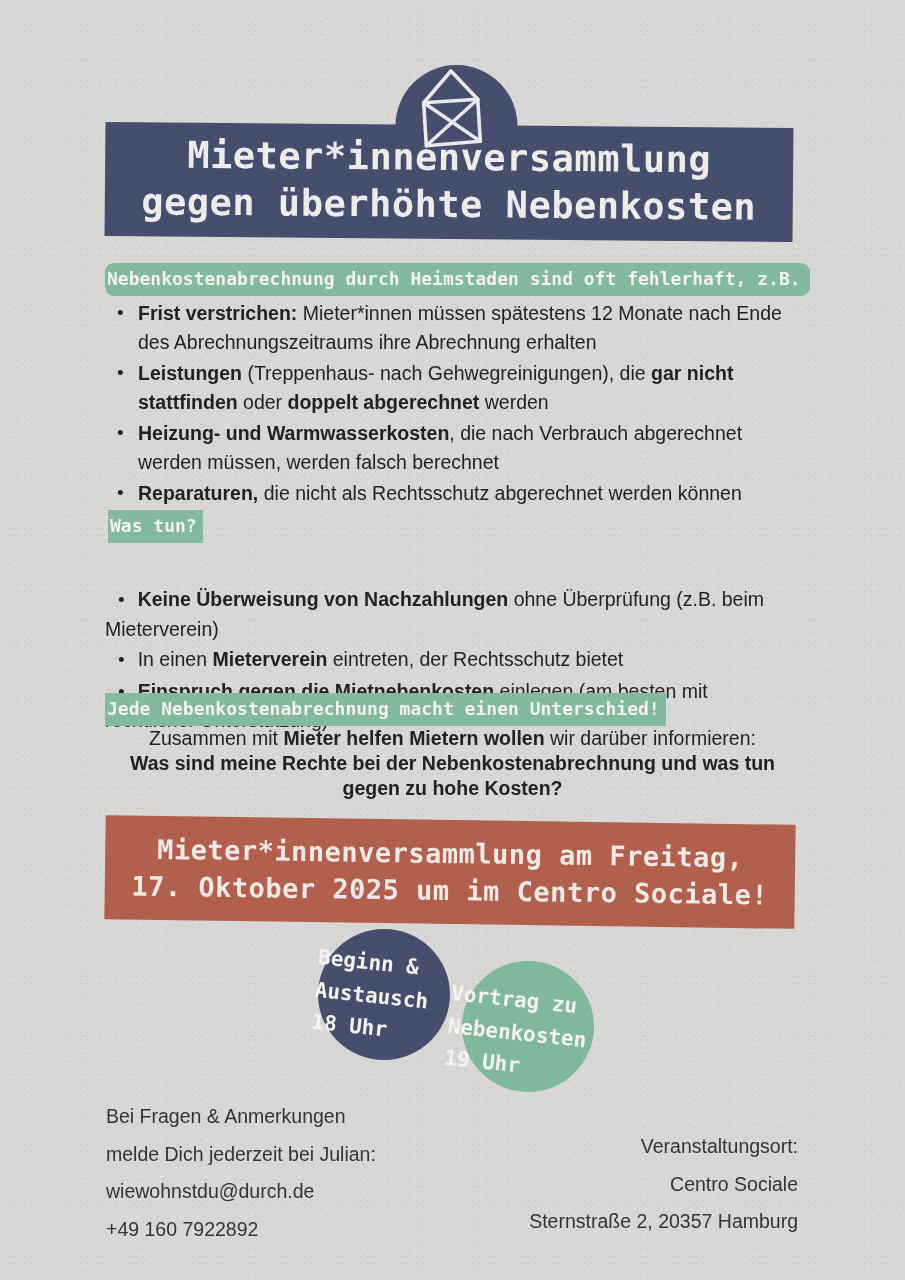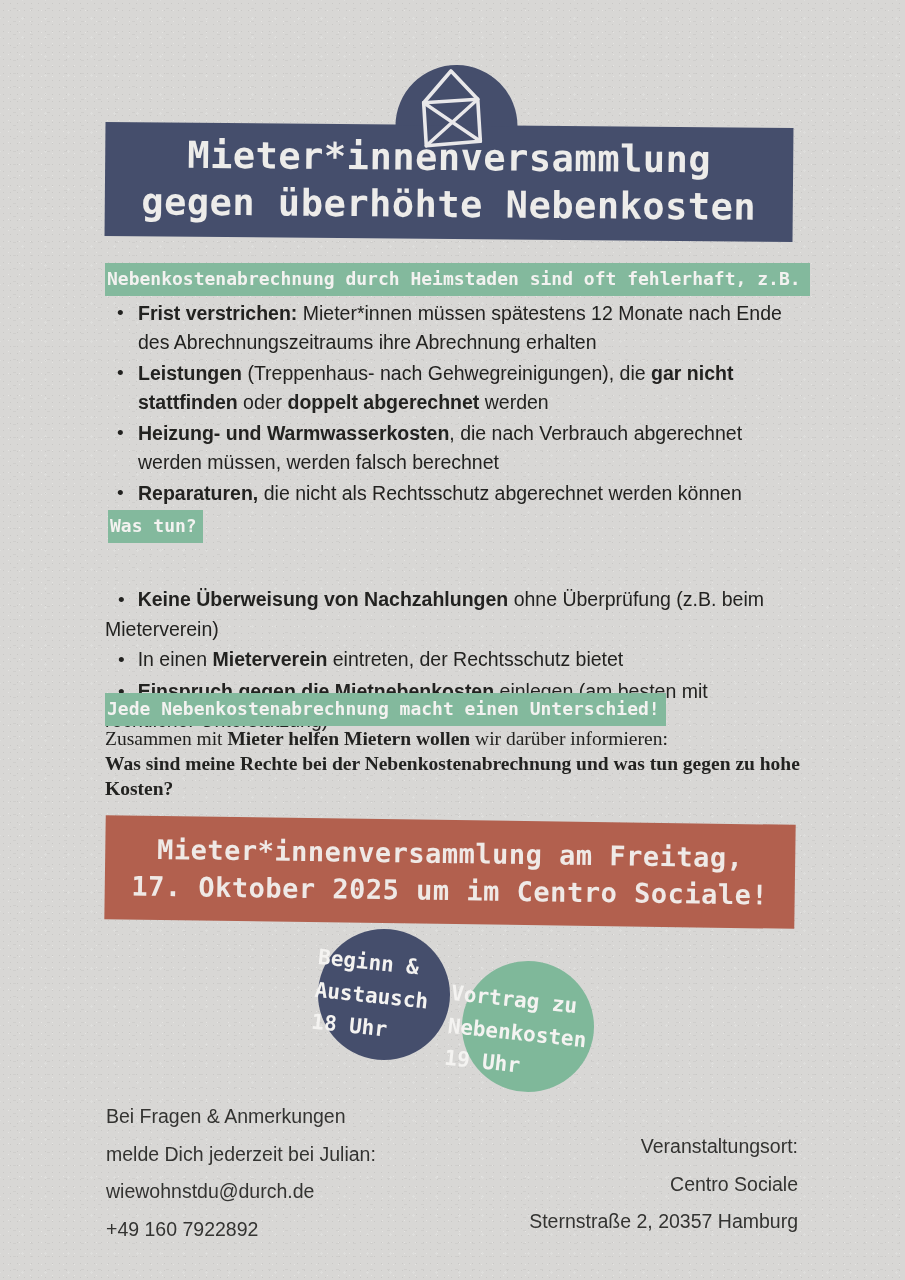--- a/index.html
+++ b/index.html
@@ -39,39 +39,39 @@
     letter-spacing:0.5px;white-space:nowrap;
   }
 
   
   .hl{
     background:#83b99d;color:#f3f2f0;
     font-family:"DejaVu Sans Mono", monospace;font-weight:bold;
     font-size:18px;line-height:28px;padding:2px 6px 3px 2px;
     white-space:nowrap;
   }
-  .hl1{position:absolute;left:105px;top:263px;width:705px;box-sizing:border-box;}
+  .hl1{position:absolute;left:105px;top:263px;width:705px;box-sizing:border-box;border-radius:9px;}
   .hl2{position:absolute;left:108px;top:510px;display:inline-block;}
   .hl3{position:absolute;left:105px;top:693px;display:inline-block;}
 
   
   .body-text{color:#222220;font-size:19.5px;}
   .list1{position:absolute;left:105px;top:299px;width:688px;}
   .list1 .li{display:flex;line-height:28.5px;margin-bottom:3px;}
   .list1 .dot{flex:0 0 14px;margin-left:12px;margin-right:7px;font-size:19px;}
   .list1 .li-content{flex:1;}
   .list2{position:absolute;left:105px;top:545px;width:692px;margin-top:40px;}
   .list2 .li{line-height:28.5px;margin-bottom:2px;}
   .list2 .dot{display:inline-block;margin-left:13px;margin-right:13px;font-size:19px;}
   .b{font-weight:bold;}
 
   
   .cta{
     position:absolute;left:105px;top:726px;width:695px;
-    color:#222220;font-size:19.5px;line-height:25px;font-family:Liberation Serif, serif;
+    text-align:center;color:#222220;font-size:19.5px;line-height:25px;
   }
   .cta .q{font-weight:bold;}
 
   
   .event-banner{
     position:absolute;left:105px;top:820px;width:690px;height:104px;
     background:#b2604e;transform:rotate(0.8deg);
     display:flex;flex-direction:column;justify-content:center;
     text-align:center;color:#efe9e6;font-size:27px;line-height:37px;
     letter-spacing:0.5px;white-space:nowrap;

